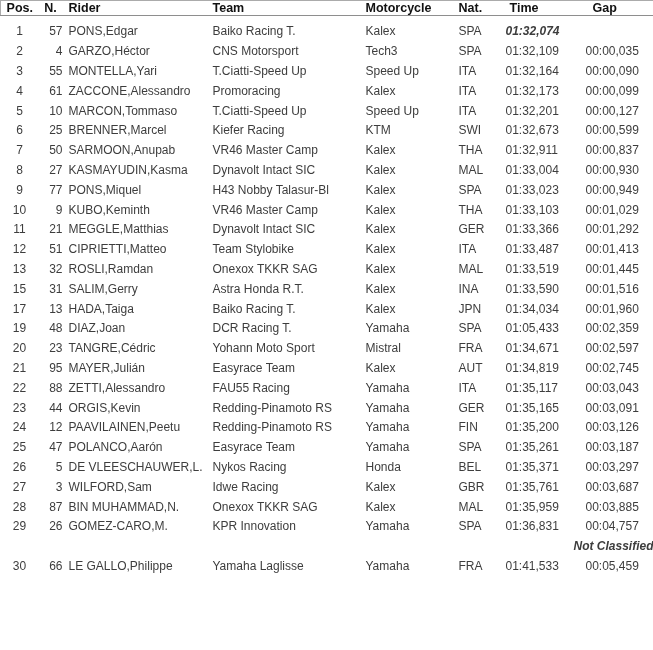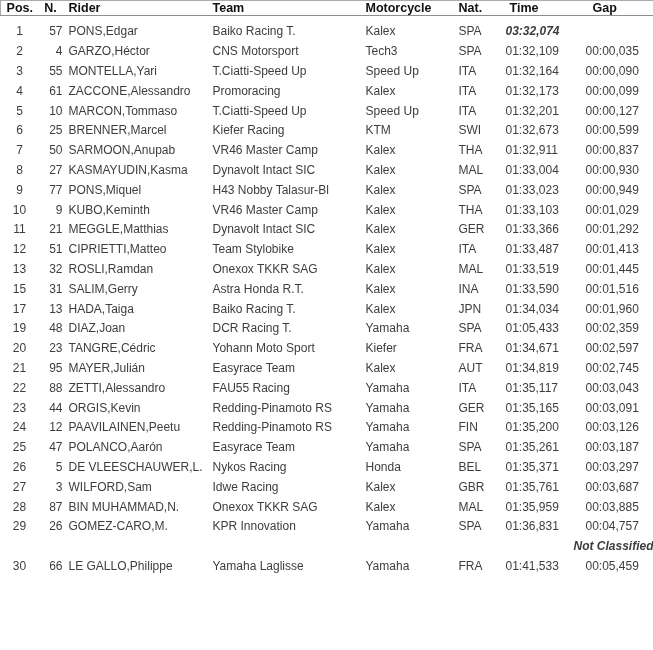--- a/index.html
+++ b/index.html
@@ -78,21 +78,21 @@
       <tr class="spacer">
         <td colspan="8"></td>
       </tr>
       <tr>
         <td class="pos">1</td>
         <td class="num">57</td>
         <td class="rider">PONS,Edgar</td>
         <td class="team">Baiko Racing T.</td>
         <td class="moto">Kalex</td>
         <td class="nat">SPA</td>
-        <td class="time em">03:32,074</td>
+        <td class="time em">01:32,074</td>
         <td class="gap"></td>
       </tr>
       <tr>
         <td class="pos">2</td>
         <td class="num">4</td>
         <td class="rider">GARZO,Héctor</td>
         <td class="team">CNS Motorsport</td>
         <td class="moto">Tech3</td>
         <td class="nat">SPA</td>
         <td class="time">01:32,109</td>
@@ -236,21 +236,21 @@
         <td class="moto">Yamaha</td>
         <td class="nat">SPA</td>
         <td class="time">01:05,433</td>
         <td class="gap">00:02,359</td>
       </tr>
       <tr>
         <td class="pos">20</td>
         <td class="num">23</td>
         <td class="rider">TANGRE,Cédric</td>
         <td class="team">Yohann Moto Sport</td>
-        <td class="moto">Kiefer</td>
+        <td class="moto">Mistral</td>
         <td class="nat">FRA</td>
         <td class="time">01:34,671</td>
         <td class="gap">00:02,597</td>
       </tr>
       <tr>
         <td class="pos">21</td>
         <td class="num">95</td>
         <td class="rider">MAYER,Julián</td>
         <td class="team">Easyrace Team</td>
         <td class="moto">Kalex</td>

